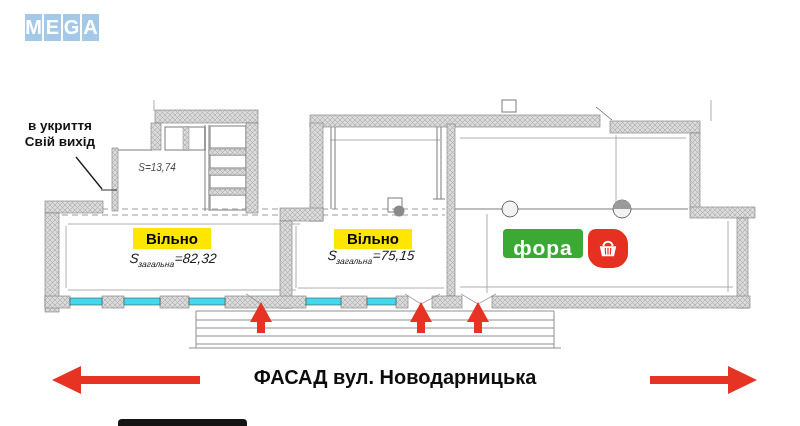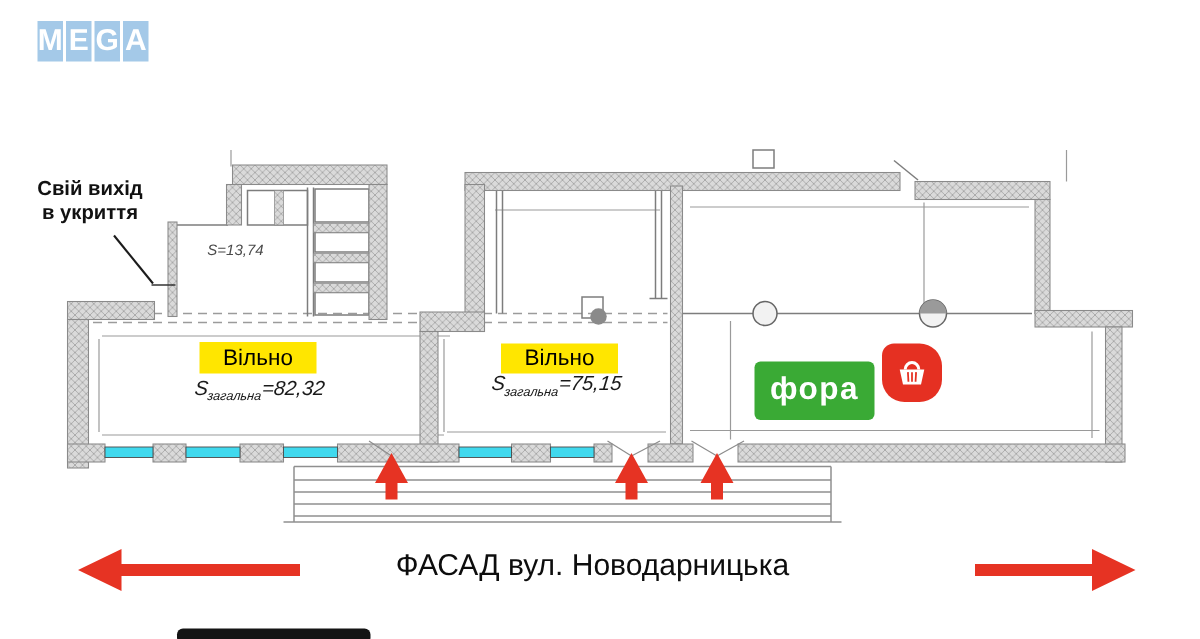--- a/index.html
+++ b/index.html
@@ -14,40 +14,40 @@
 
   
   #shelter-note{left:14px;top:118px;width:92px;text-align:center;color:#111;
     font-weight:bold;font-size:13.5px;line-height:16px;}
 
   
   #room-area{left:122px;top:162px;width:70px;color:#4a4a4a;font-style:italic;
     font-size:10px;text-align:center;}
 
   
-  .vacant-badge{background:#ffe600;color:#000;font-weight:normal;font-size:15px;
+  .vacant-badge{background:#ffe600;color:#000;font-weight:bold;font-size:15px;
     text-align:center;}
   #badge1{left:133px;top:228px;width:78px;height:21px;line-height:21px;}
   #badge2{left:334px;top:229px;width:78px;height:20px;line-height:20px;}
   .area-label{color:#1a1a1a;font-style:italic;font-size:13.5px;text-align:center;
     transform:skewX(-6deg);}
   .area-label sub{font-size:8.5px;}
   #area1{left:122px;top:251px;width:102px;}
   #area2{left:320px;top:248px;width:102px;}
 
   
-  #fora-word{left:503px;top:229px;width:80px;height:39px;background:#3aaa35;
+  #fora-word{left:503px;top:229px;width:80px;height:29px;background:#3aaa35;
     border-radius:4px;color:#fff;font-weight:bold;font-size:21px;line-height:37px;
-    text-align:center;letter-spacing:1px;margin-top:12px;}
+    text-align:center;letter-spacing:1px;}
   #fora-basket{left:588px;top:229px;width:40px;height:39px;background:#e53022;
     border-radius:8px 15px 15px 15px;display:flex;align-items:center;justify-content:center;}
 
   
   #facade-label{left:230px;top:366px;width:330px;text-align:center;color:#0d0d0d;
-    font-weight:normal;font-size:20px;}
+    font-weight:bold;font-size:20px;}
 
   
   #bottom-bar{left:118px;top:419px;width:129px;height:10px;background:#141414;border-radius:4px;}
 </style>
 </head>
 <body>
 
 <div id="stage">
 
   <svg class="abs" style="left:0;top:0" width="800" height="426" viewBox="0 0 800 426">
@@ -175,22 +175,22 @@
   </svg>
 
   <div class="abs" id="mega">
     <div class="tile">M</div>
     <div class="tile">E</div>
     <div class="tile">G</div>
     <div class="tile">A</div>
   </div>
 
   <div class="abs" id="shelter-note">
+    <div>в укриття</div>
     <div>Свій вихід</div>
-    <div>в укриття</div>
   </div>
 
   <div class="abs" id="room-area">S=13,74</div>
 
   <div class="abs vacant-badge" id="badge1">Вільно</div>
   <div class="abs area-label" id="area1"><span>S</span><sub>загальна</sub><span>=82,32</span></div>
 
   <div class="abs vacant-badge" id="badge2">Вільно</div>
   <div class="abs area-label" id="area2"><span>S</span><sub>загальна</sub><span>=75,15</span></div>
 

